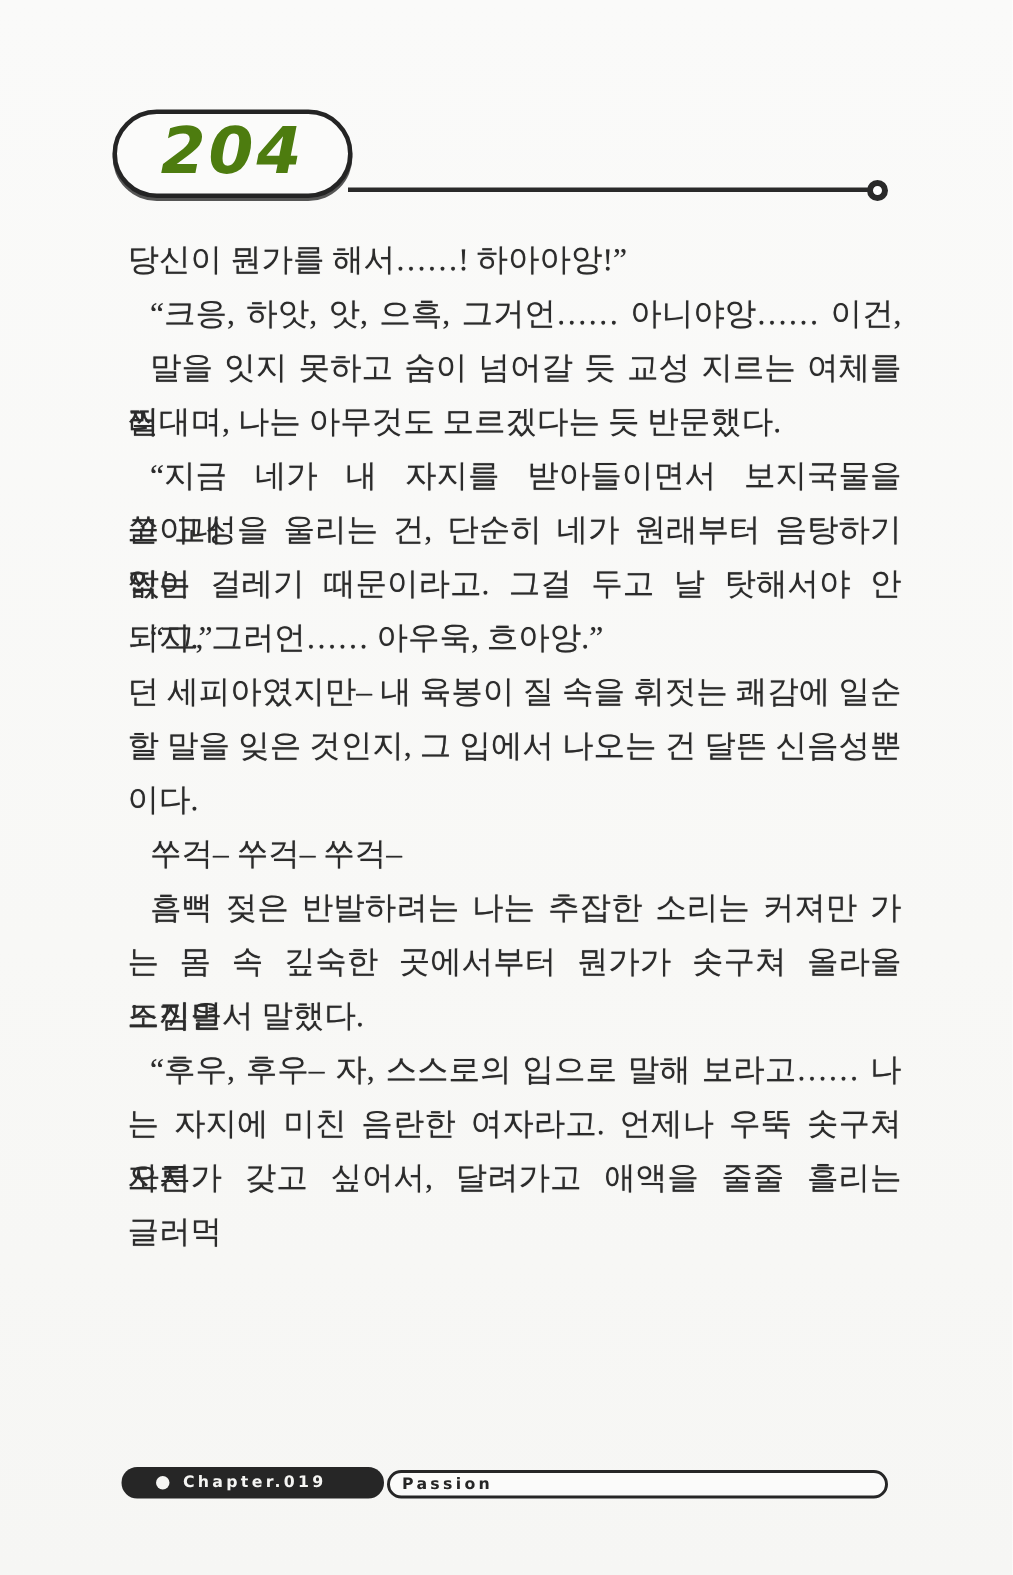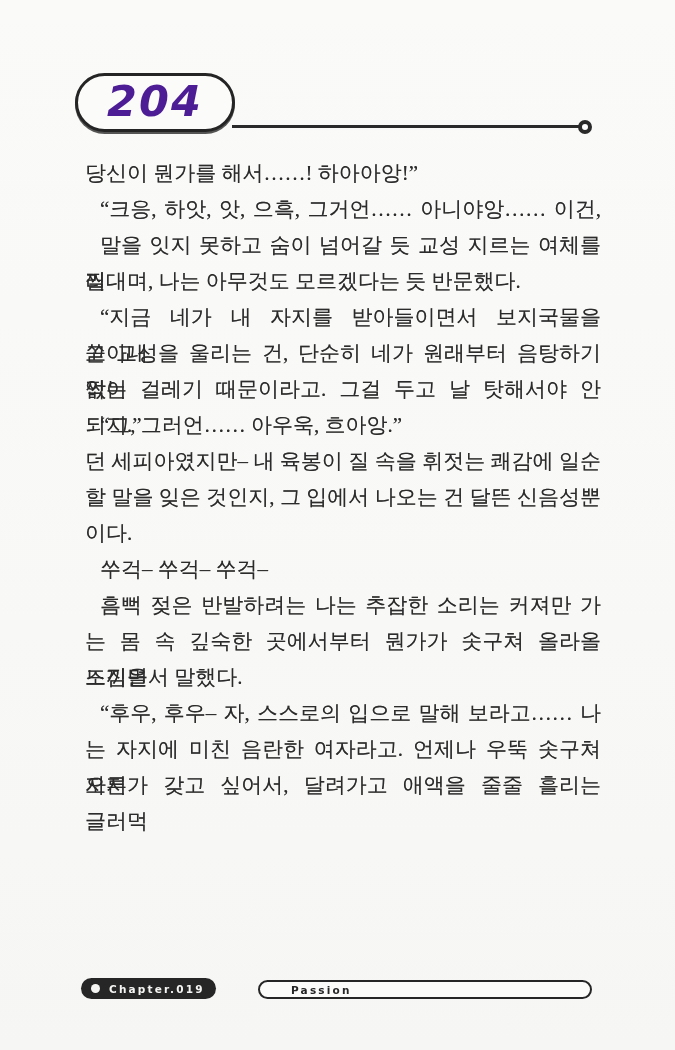--- a/index.html
+++ b/index.html
@@ -24,21 +24,21 @@
     box-shadow: 0 2px 0 rgba(30,30,30,0.75);
     display: flex; align-items: center; justify-content: center;
     z-index: 2;
   }
   .page-num {
     font-family: "DejaVu Sans", sans-serif;
     font-weight: 700;
     font-style: italic;
     font-size: 43px;
     letter-spacing: 2px;
-    color: #4c1d95;
+    color: #4d7c0f;
     transform: translateY(-2px);
   }
   .header-rule {
     position: absolute;
     left: 232px; top: 125px;
     width: 347px; height: 3px;
     background: #2a2a2a;
     z-index: 1;
   }
   .header-ring {
@@ -68,26 +68,26 @@
   .line.indent { text-indent: 15px; }
   .line.justify {
     text-align: justify;
     text-align-last: justify;
   }
 
   
   .footer-chapter-pill {
     position: absolute;
     left: 81px; top: 978px;
-    width: 135px; height: 21px;
+    width: 175px; height: 21px;
     background: #262626;
     border-radius: 11px;
     display: flex; align-items: center;
     box-sizing: border-box;
-    padding-left: 10px;
+    padding-left: 23px;
   }
   .footer-dot {
     width: 9px; height: 9px;
     background: #f5f5f3;
     border-radius: 50%;
     flex: 0 0 auto;
   }
   .footer-chapter-label {
     font-family: "DejaVu Sans", sans-serif;
     font-size: 10.5px;
@@ -100,21 +100,21 @@
   }
   .footer-title-pill {
     position: absolute;
     left: 258px; top: 980px;
     width: 334px; height: 19px;
     border: 2px solid #262626;
     border-radius: 10px;
     box-sizing: border-box;
     background: #fbfbfa;
     display: flex; align-items: center;
-    padding-left: 31px;
+    padding-left: 8px;
   }
   .footer-title-label {
     font-family: "DejaVu Sans", sans-serif;
     font-size: 10.5px;
     font-weight: 700;
     letter-spacing: 2.2px;
     color: #262626;
     white-space: nowrap;
     transform: translateY(-0.5px);
   }

